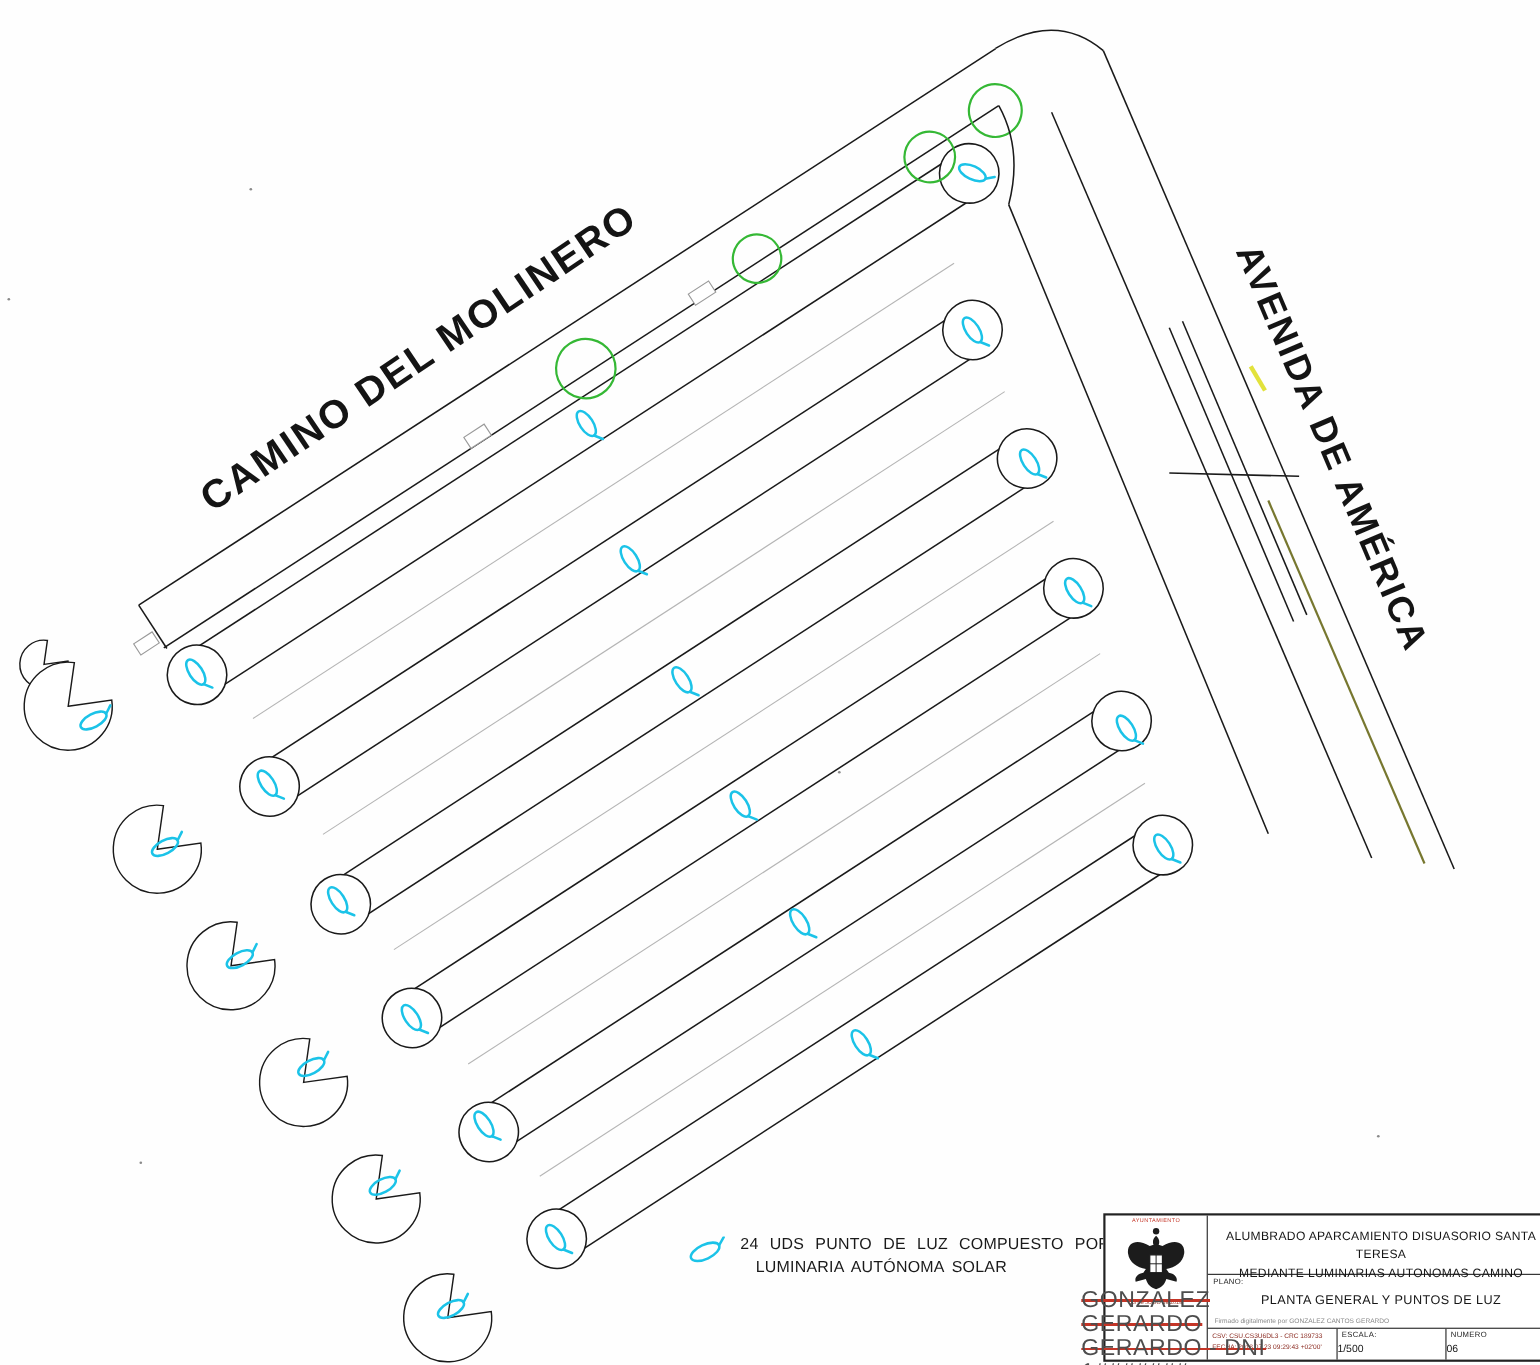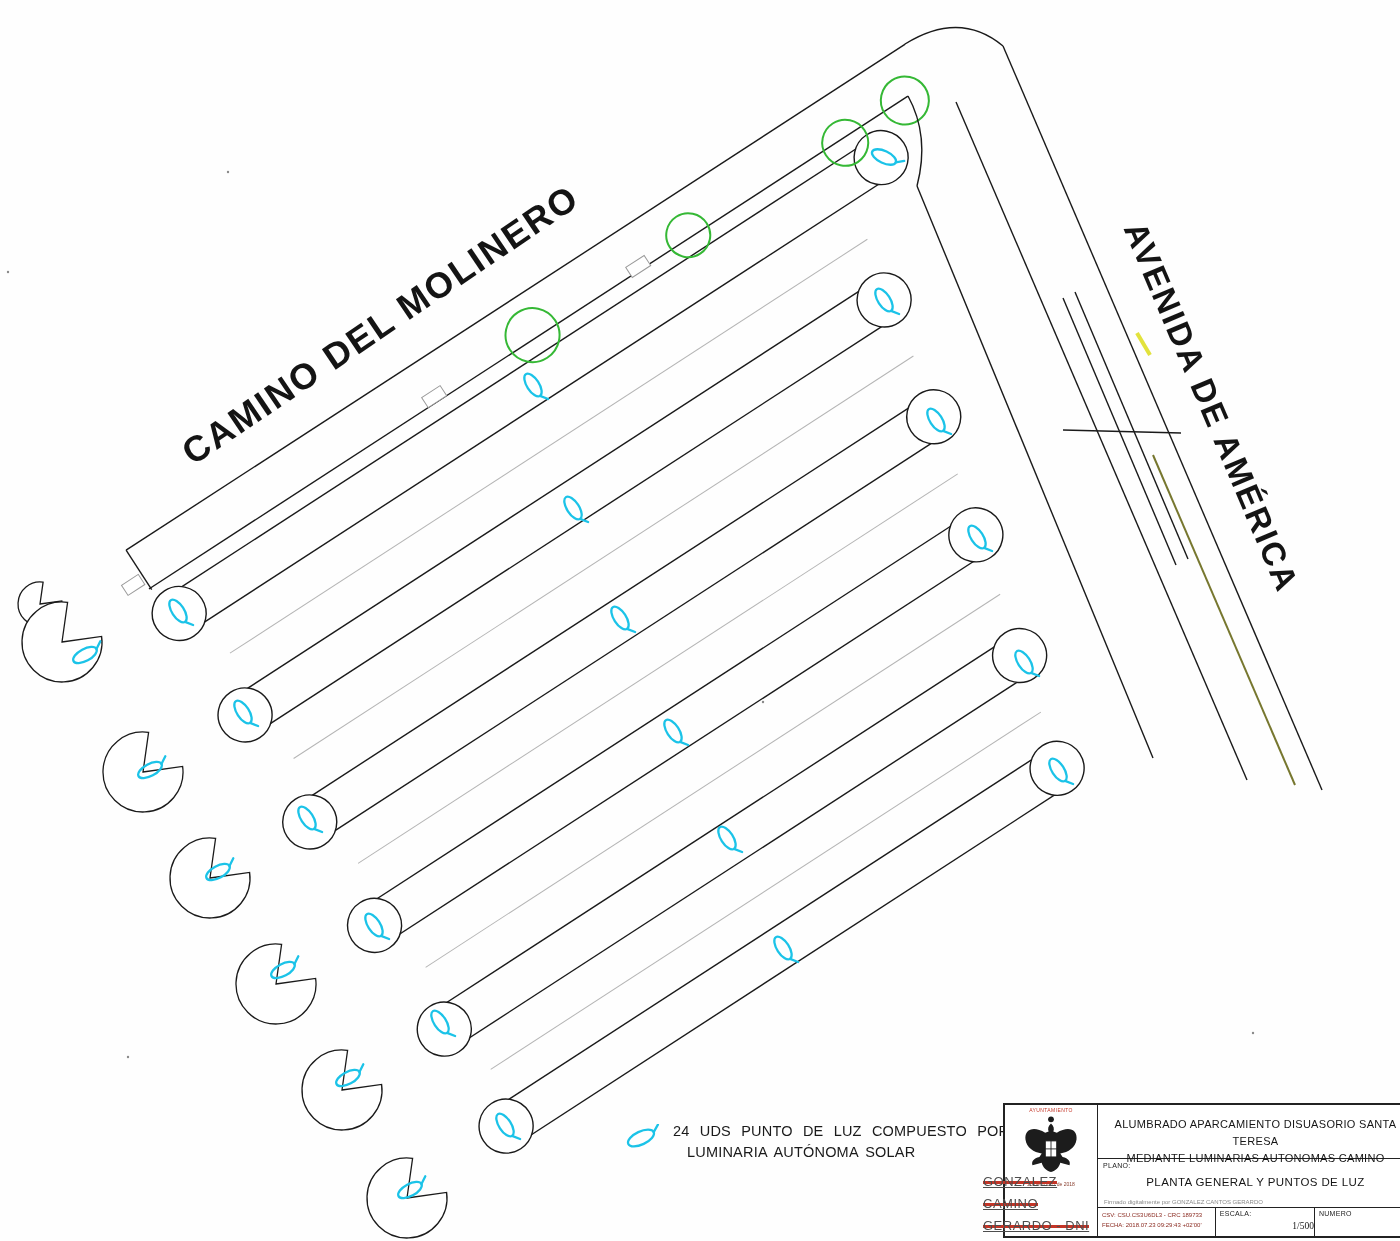--- a/index.html
+++ b/index.html
@@ -44,29 +44,28 @@
   .tb-plano{height:49px;box-sizing:border-box;border-bottom:1.5px solid #222;position:relative;}
   .tb-label{font-size:7px;color:#222;letter-spacing:.3px;}
   .tb-plano .tb-label{position:absolute;left:5px;top:3px;}
   .tb-plano-value{text-align:center;font-size:11.5px;color:#161616;margin-top:17px;letter-spacing:.4px;}
   .tb-firmado{position:absolute;left:6px;bottom:2px;font-size:6px;color:#8a8a8a;}
   .tb-bottom{flex:1;display:flex;}
   .tb-csv{flex:1.15;padding:3px 0 0 4px;box-sizing:border-box;}
   .tb-csv div{font-size:6px;color:#8a2a20;line-height:1.6;white-space:nowrap;}
   .tb-escala,.tb-numero{flex:1;border-left:1.5px solid #222;box-sizing:border-box;padding-top:2px;}
   .tb-escala .tb-label,.tb-numero .tb-label{display:block;margin-left:4px;}
-  .tb-value{text-align:right;font-size:9.5px;color:#161616;margin-top:4px;font-family:Liberation Serif, serif;}
+  .tb-value{text-align:left;font-size:9.5px;color:#161616;margin-top:4px;}
 
   
   #signature{position:absolute;left:983px;top:1171px;width:140px;z-index:5;}
   .sig-line{
-    display:inline-block;font-size:13px;color:var(--c-sig,#4d4d4d);letter-spacing:.5px;
+    display:inline-block;font-size:21px;color:var(--c-sig,#4d4d4d);letter-spacing:.5px;
     line-height:22px;white-space:nowrap;
     background:linear-gradient(to bottom,transparent 46%,var(--c-red,#c43527) 46%,var(--c-red,#c43527) 57%,transparent 57%);
-    text-decoration:underline;
   }
   .sig-row{height:22px;}
 </style>
 </head>
 <body>
 
 <svg id="plan-svg" width="1400" height="1241" viewBox="0 0 1400 1241">
   <g transform="rotate(-33 190 610)">
       <g>
         <line x1="179" y1="586" x2="1016" y2="586" class="ln"></line>
@@ -293,16 +292,16 @@
       <div class="tb-numero">
         <span class="tb-label">NUMERO</span>
         <div class="tb-value">06</div>
       </div>
     </div>
   </div>
 </div>
 
 <div id="signature">
   <div class="sig-row"><span class="sig-line">GONZALEZ</span></div>
-  <div class="sig-row"><span class="sig-line">CAMINO</span></div>
+  <div class="sig-row"><span class="sig-line">GERARDO</span></div>
   <div class="sig-row"><span class="sig-line">GERARDO - DNI</span></div>
   <div class="sig-row"><span class="sig-line">1#######</span></div>
 </div>
 
 </body></html>

